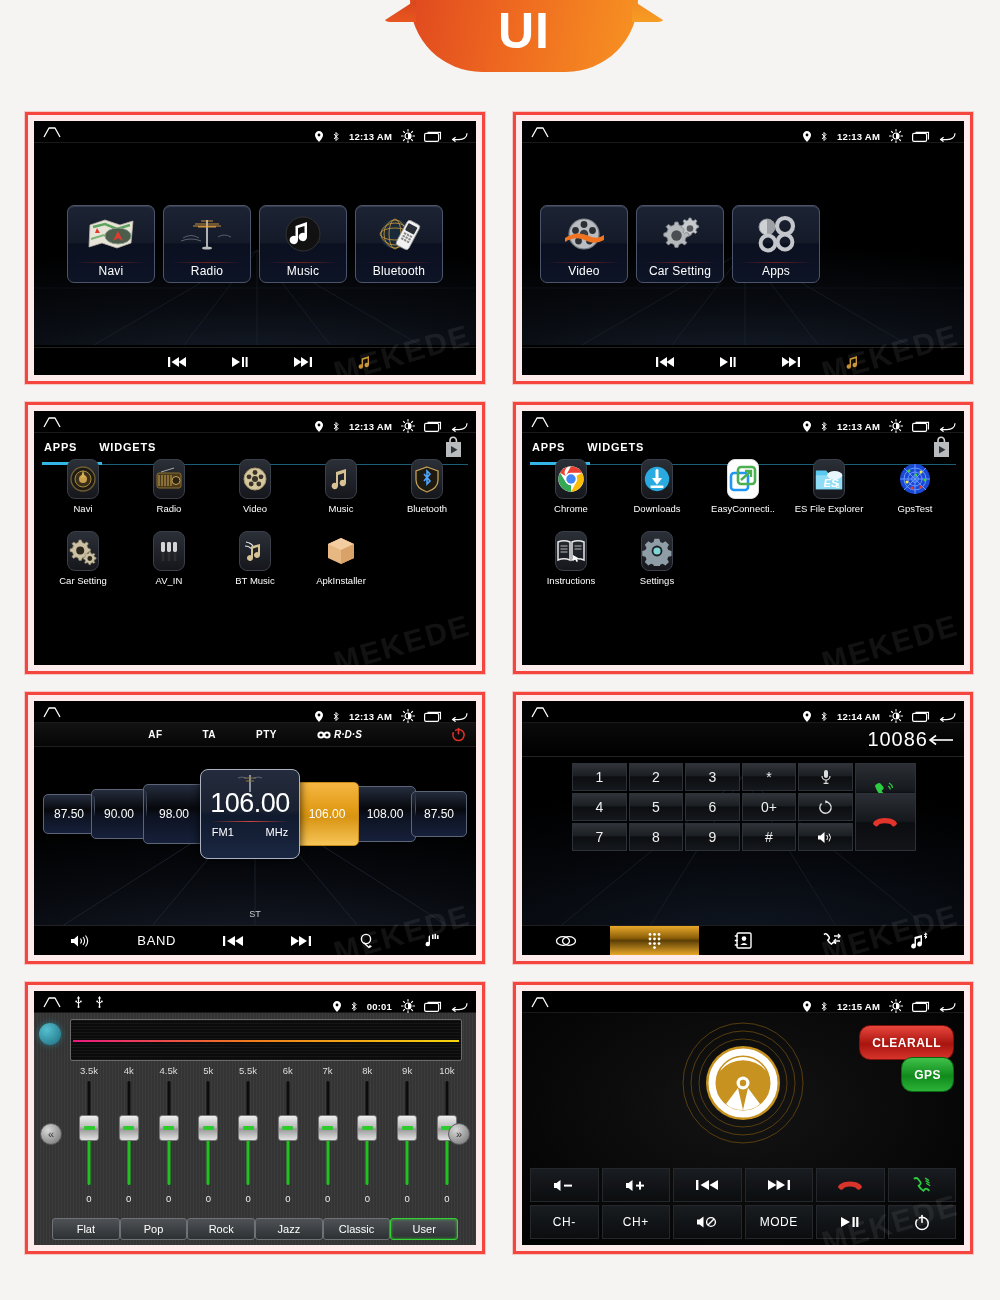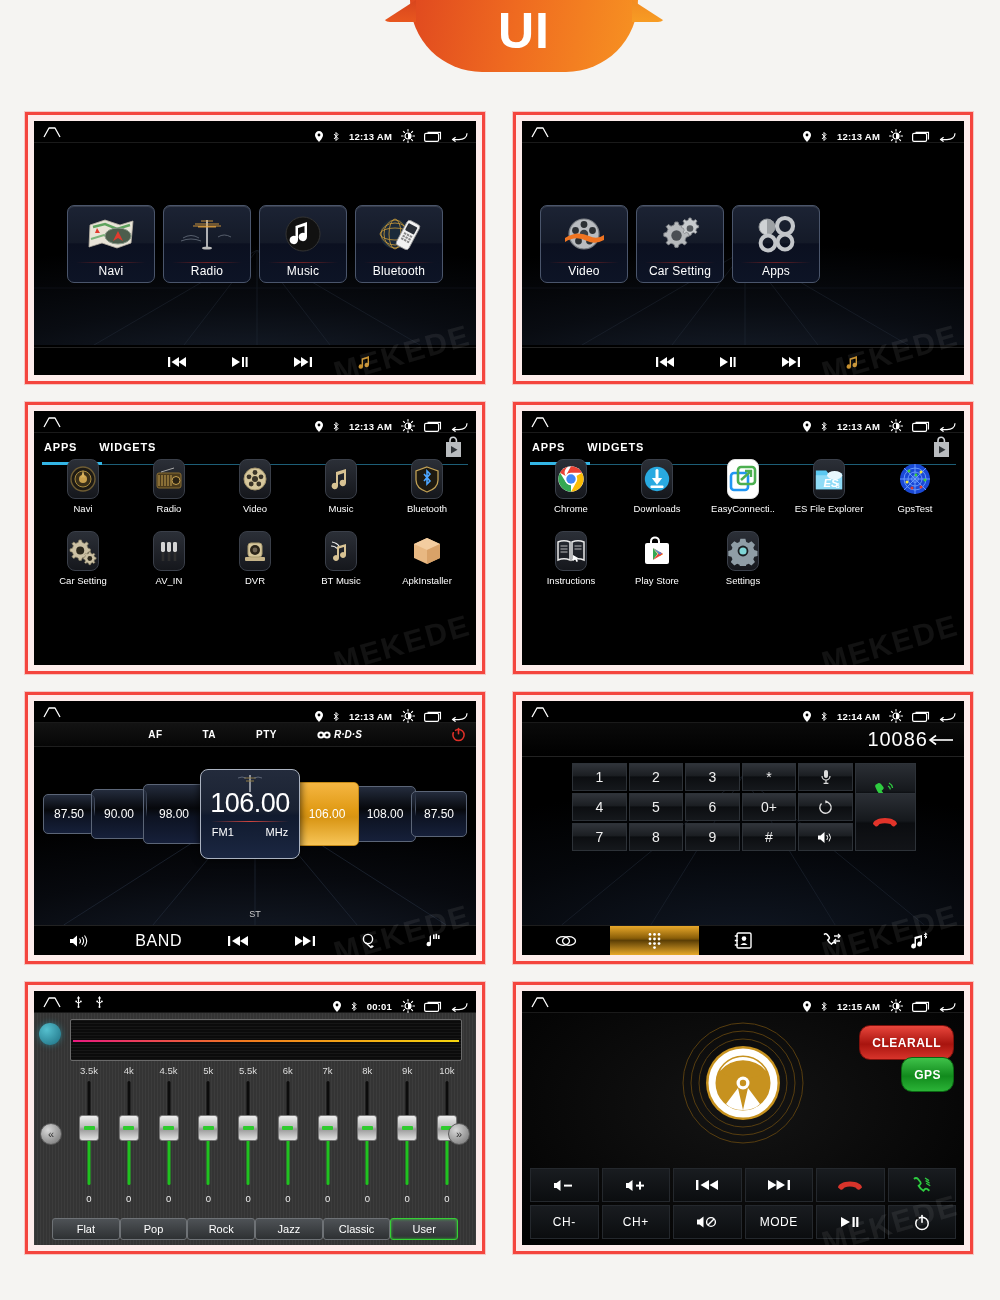--- a/index.html
+++ b/index.html
@@ -224,21 +224,21 @@
   .st-label {
     position: absolute; bottom: 6px; left: 0; right: 0; text-align: center;
     font-size: 9px; color: #ccc;
   }
   .radio-bottom {
     position: absolute; bottom: 0; left: 0; right: 0; height: 30px;
     background: #000; border-top: 1px solid #222;
     display: flex; align-items: center; justify-content: space-around;
     padding: 0 12px;
   }
-  .radio-bottom .rb-label { font-size: 16px; letter-spacing: .6px; }
+  .radio-bottom .rb-label { font-size: 13px; letter-spacing: .6px; }
 
   
   .dial-display {
     height: 34px; border-bottom: 1px solid #222;
     display: flex; align-items: center; justify-content: flex-end;
     padding-right: 10px;
     background: linear-gradient(180deg,#0a0a0a,#000);
   }
   .dial-number { font-size: 20px; letter-spacing: 1px; }
   .keypad {
@@ -842,31 +842,20 @@
                 <rect x="19" y="6" width="4" height="10" rx="1.4" fill="#d4d4d4"></rect>
                   <rect x="19.7" y="16" width="2.6" height="9" fill="#2e2e2e"></rect>
               </g>
             </svg>
           </div>
           <div class="app-name">AV_IN</div>
         </div>
         <div class="app-cell">
           <div class="app-ico dark">
             <svg width="30" height="30" viewBox="0 0 30 30">
-                <rect x="5" y="21" width="20" height="4" rx="1" fill="#c6b489"></rect>
-                <rect x="8" y="7" width="14" height="14" rx="3" fill="#d6c79c" stroke="#a89a6f" stroke-width="1"></rect>
-                <circle cx="15" cy="14" r="5" fill="#2a2418"></circle>
-                <circle cx="15" cy="14" r="2.4" fill="#6e6454"></circle>
-              </svg>
-          </div>
-          <div class="app-name">DVR</div>
-        </div>
-        <div class="app-cell">
-          <div class="app-ico dark">
-            <svg width="30" height="30" viewBox="0 0 30 30">
                 <path d="M20 8 L20 19 a3 3 0 1 1 -2 -2.8 L18 11 L13 12.6 L13 22 a3 3 0 1 1 -2 -2.8 L11 10.4 Z" fill="#d7c293"></path>
                 <g stroke="#eee" stroke-width="1.2" fill="none">
                   <path d="M6 6 q5 1 7 4"></path>
                   <path d="M5 10 q4 0 6 2.5"></path>
                 </g>
               </svg>
           </div>
           <div class="app-name">BT Music</div>
         </div>
         <div class="app-cell">
@@ -1023,34 +1012,20 @@
             <svg width="30" height="26" viewBox="0 0 30 26">
                 <path d="M2 4 q6 -2.5 12 0 v18 q-6 -2.5 -12 0 z" fill="none" stroke="#e8e8e8" stroke-width="1.5"></path>
                 <path d="M28 4 q-6 -2.5 -12 0 v18 q6 -2.5 12 0 z" fill="none" stroke="#e8e8e8" stroke-width="1.5"></path>
                 <g stroke="#ccc" stroke-width="0.9">
                   <path d="M4.5 8 h7M4.5 11 h7M4.5 14 h7M18.5 8 h7M18.5 11 h7"></path>
                 </g>
                 <path d="M17 17 L17 23 L19 21 L20.5 24 L22 23.2 L20.6 20.6 L23 20.4 z" fill="#fff"></path>
               </svg>
           </div>
           <div class="app-name">Instructions</div>
-        </div>
-        <div class="app-cell">
-          <div class="app-ico">
-            <svg width="32" height="32" viewBox="0 0 32 32">
-                <path d="M10 8 V6.4 a4 4 0 0 1 8 0 V8" fill="none" stroke="#fff" stroke-width="2"></path>
-                <rect x="4" y="8" width="24" height="21" rx="2" fill="#fff"></rect>
-                <polygon points="12,13 12,25 16.5,19" fill="#34a853"></polygon>
-                <polygon points="12,13 22,19 18.8,21.2" fill="#fbbc05"></polygon>
-                <polygon points="12,25 22,19 18.8,16.8" fill="#ea4335"></polygon>
-                <polygon points="12,13 12,25 21.5,19" fill="none"></polygon>
-                <polygon points="12,13 21,18.2 18.4,19.7" fill="#4285f4" opacity="0.85"></polygon>
-              </svg>
-          </div>
-          <div class="app-name">Play Store</div>
         </div>
         <div class="app-cell">
           <div class="app-ico dark">
             <svg width="30" height="30" viewBox="0 0 30 30">
                 <path d="M12.3 2 h5.4 l.9 3.4 2.6 1.1 3-1.8 3.8 3.8 -1.8 3 1.1 2.6 3.4 .9 v5.4 l-3.4 .9 -1.1 2.6 1.8 3 -3.8 3.8 -3-1.8 -2.6 1.1 -.9 3.4 h-5.4 l-.9-3.4 -2.6-1.1 -3 1.8 -3.8-3.8 1.8-3 -1.1-2.6 -3.4-.9 v-5.4 l3.4-.9 1.1-2.6 -1.8-3 3.8-3.8 3 1.8 2.6-1.1z" fill="#8f9da6" transform="scale(0.93) translate(1,1)"></path>
                 <circle cx="15" cy="15" r="5.4" fill="#1b1e22"></circle>
                 <circle cx="15" cy="15" r="3.6" fill="#7fd6d6"></circle>
               </svg>
           </div>
           <div class="app-name">Settings</div>

